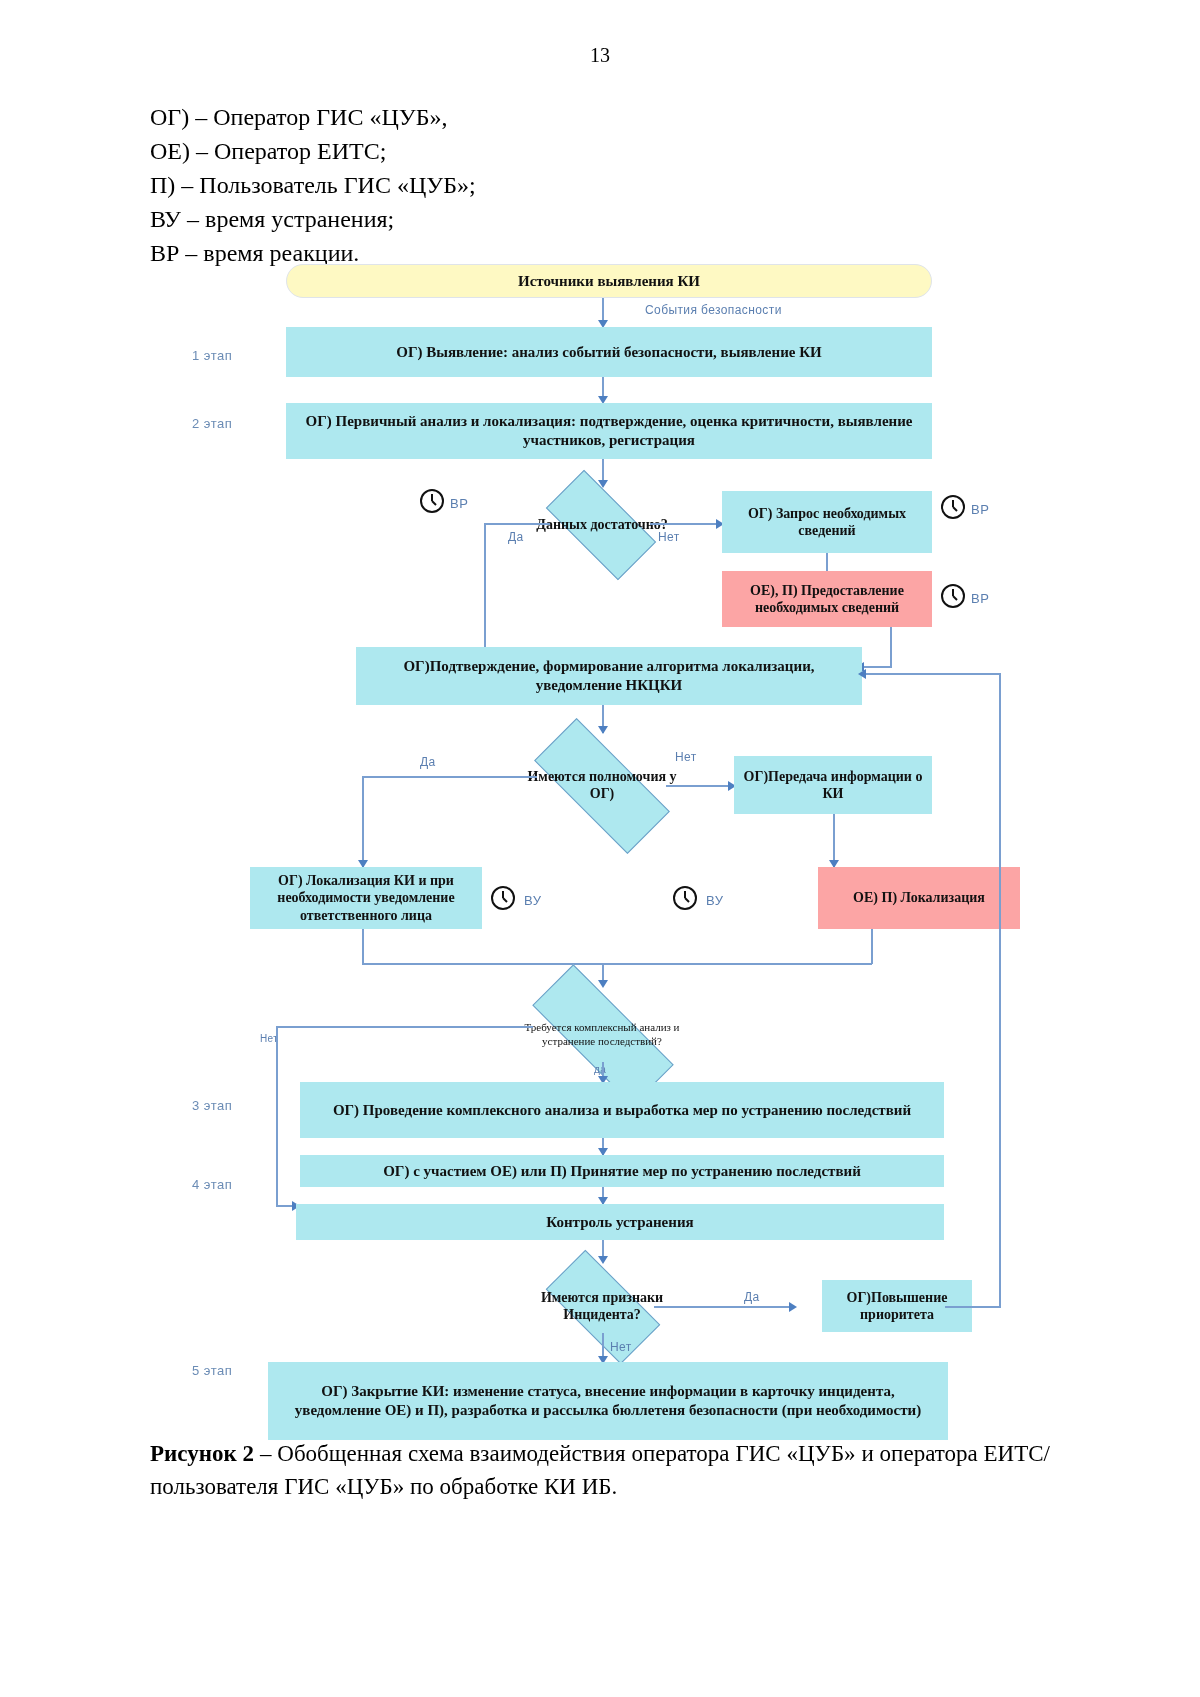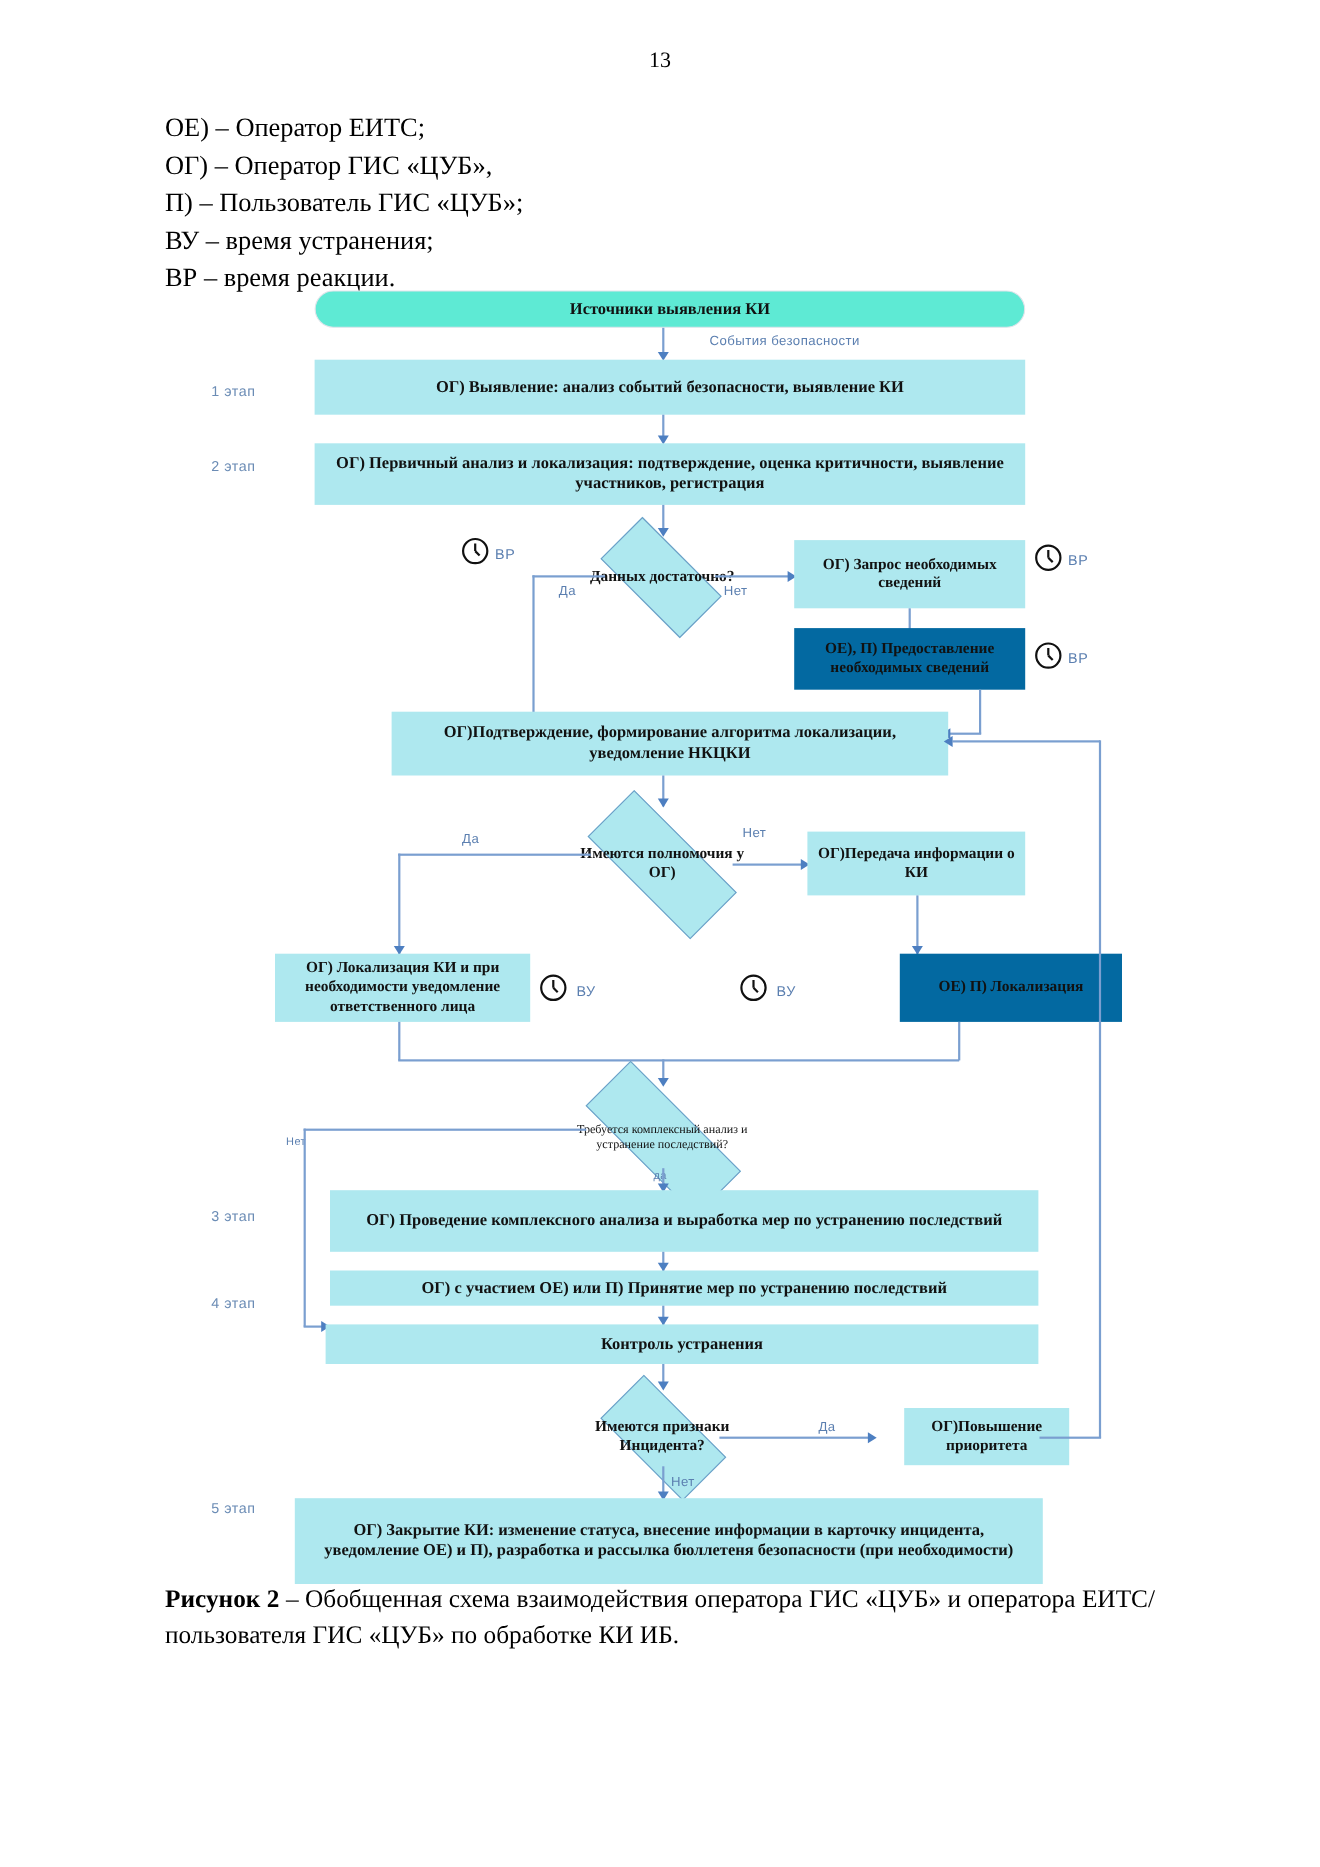--- a/index.html
+++ b/index.html
@@ -33,23 +33,23 @@
     position:absolute;
     box-sizing:border-box;
     display:flex;align-items:center;justify-content:center;
     text-align:center;
     font-family:"Liberation Serif", serif;
     font-weight:bold;
     color:#111;
     line-height:1.25;
   }
   .blue{background:#aee8ef;}
-  .orange{background:#0369a1;}
+  .orange{background:#fca5a5;}
   .terminator{
-    background:#5eead4;
+    background:#fef9c3;
     border:1px solid #dfe4ea;
     border-radius:22px;
   }
 
   .diamond{
     position:absolute;
     background:#aee8ef;
     border:1px solid #6b9ec7;
     transform:rotate(45deg);
   }
@@ -103,22 +103,22 @@
   .caption b{font-weight:bold;}
 </style>
 </head>
 <body>
 
 <div class="page">
 
   <div class="page-number">13</div>
 
   <div class="legend">
+    <div>ОГ) – Оператор ГИС «ЦУБ»,</div>
     <div>ОЕ) – Оператор ЕИТС;</div>
-    <div>ОГ) – Оператор ГИС «ЦУБ»,</div>
     <div>П) – Пользователь ГИС «ЦУБ»;</div>
     <div>ВУ – время устранения;</div>
     <div>ВР – время реакции.</div>
   </div>
 
   <div class="chart">
 
     <div class="stage" style="left:42px;top:90px;">1 этап</div>
     <div class="stage" style="left:42px;top:158px;">2 этап</div>
     <div class="stage" style="left:42px;top:840px;">3 этап</div>

